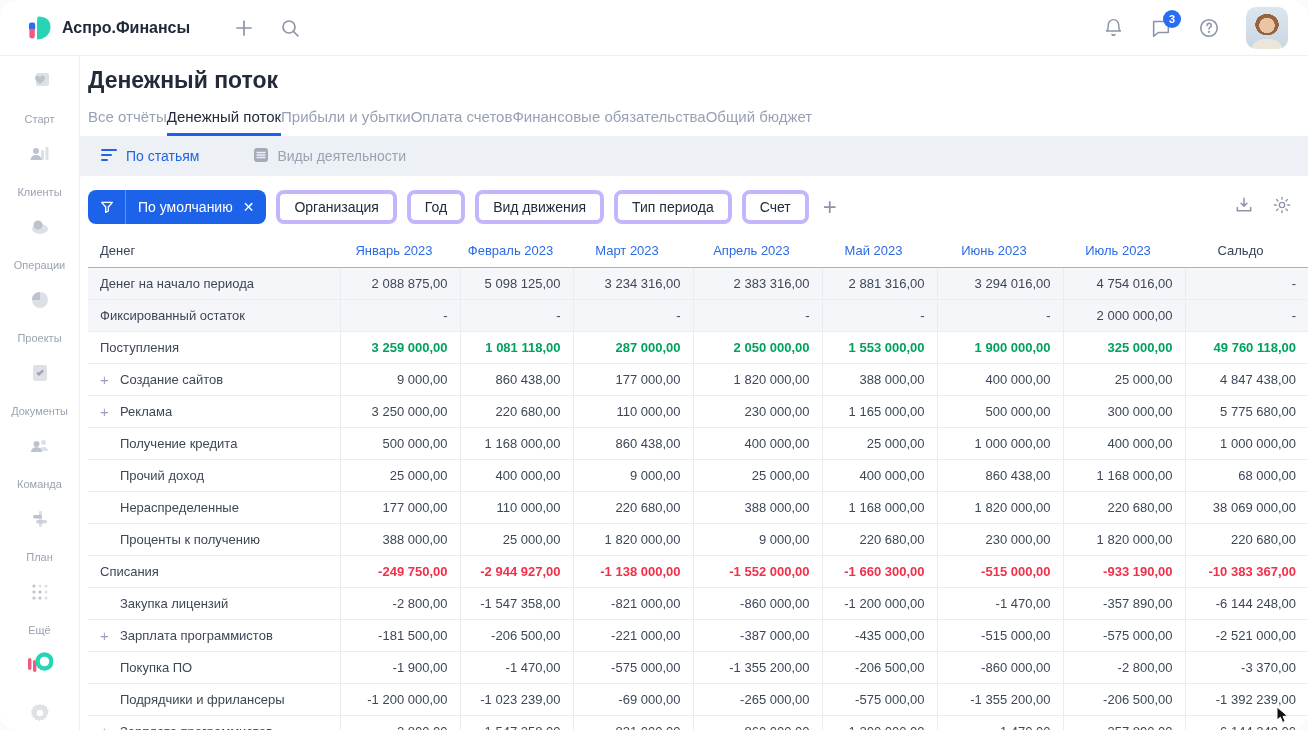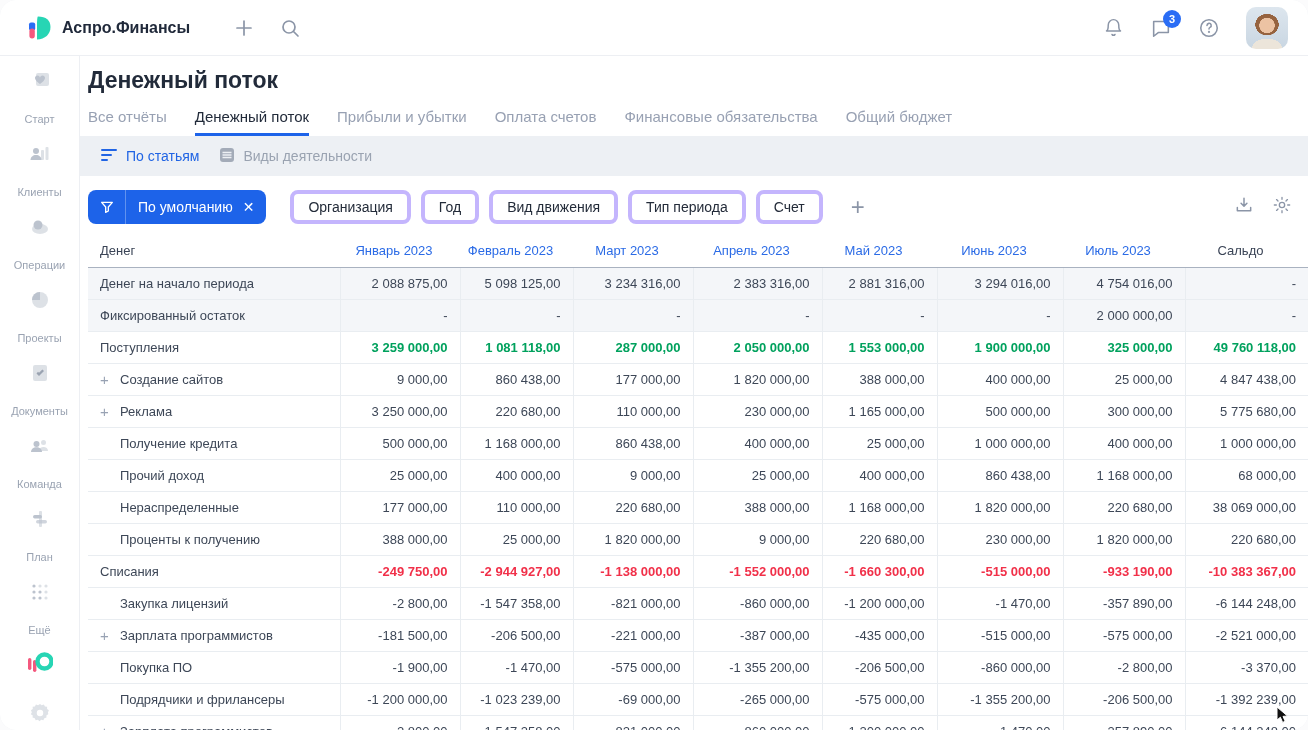--- a/index.html
+++ b/index.html
@@ -31,29 +31,29 @@
   .side-label { font-size:11px; color:#9aa3b2; margin-top:16px; }
   .side-spacer { flex:1; }
   .side-foot { display:flex; flex-direction:column; align-items:center; gap:22px; }
 
   
   .main { position:absolute; left:80px; top:56px; right:0; bottom:0; background:#fff; overflow:hidden; }
   .page-head { position:relative; padding:8px 11px 0 8px; height:48px; }
   .page-title { font-size:23px; line-height:32px; font-weight:700; color:#222b3a; }
   .create-btn { position:absolute; right:11px; top:8px; height:36px; background:#1d63e9; border:none; border-radius:8px; color:#fff; font-size:14px; font-family:inherit; padding:0 20px; cursor:pointer; }
 
-  .tabs { display:flex; gap:28px; padding:4px 0 0 8px; height:32px; }
+  .tabs { display:flex; padding:4px 0 0 8px; height:32px; }
   .tab { font-size:15px; color:#98a1b3; padding-bottom:6px; border-bottom:3px solid transparent; cursor:pointer; white-space:nowrap; }
   .tab.active { color:#222b3a; border-bottom-color:#1d63e9; }
 
-  .subtabs { height:40px; background:#edf0f4; display:flex; align-items:center; gap:20px; padding-left:21px; }
+  .subtabs { height:40px; background:#edf0f4; display:flex; align-items:center; gap:54px; padding-left:21px; }
   .subtab { display:flex; align-items:center; gap:8px; font-size:14px; color:#9aa3b1; cursor:pointer; }
   .subtab.active { color:#2064e4; }
 
-  .filter-row { position:relative; margin:14px 0 0 8px; height:34px; display:flex; align-items:center; gap:24px; }
+  .filter-row { position:relative; margin:14px 0 0 8px; height:34px; display:flex; align-items:center; gap:10px; }
   .pill { display:flex; align-items:center; height:34px; background:#1d63e9; border-radius:8px; color:#fff; font-size:14px; cursor:pointer; }
   .pill .funnel { width:38px; display:flex; justify-content:center; align-items:center; border-right:1px solid rgba(255,255,255,.3); height:100%; }
   .pill .pill-label { padding:0 8px 0 12px; }
   .pill .pill-x { padding:0 12px 0 2px; font-size:14px; }
   .chip { height:34px; border:4px solid #c4b5fd; border-radius:8px; background:#fff; display:flex; align-items:center; padding:0 14px; font-size:14px; color:#232b39; cursor:pointer; white-space:nowrap; }
   .add-filter { color:#8b95a7; font-size:24px; font-weight:400; margin-left:4px; cursor:pointer; line-height:24px; }
   .fr-icons { position:absolute; right:16px; top:5px; display:flex; gap:18px; color:#8b95a7; }
   .fr-icons span { cursor:pointer; display:flex; }
 
   

